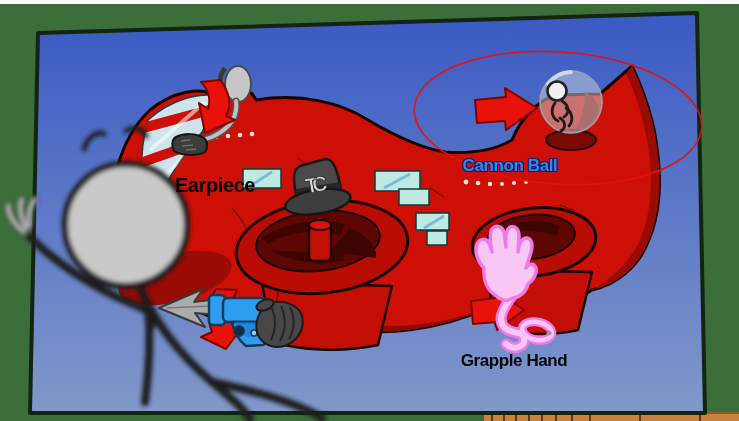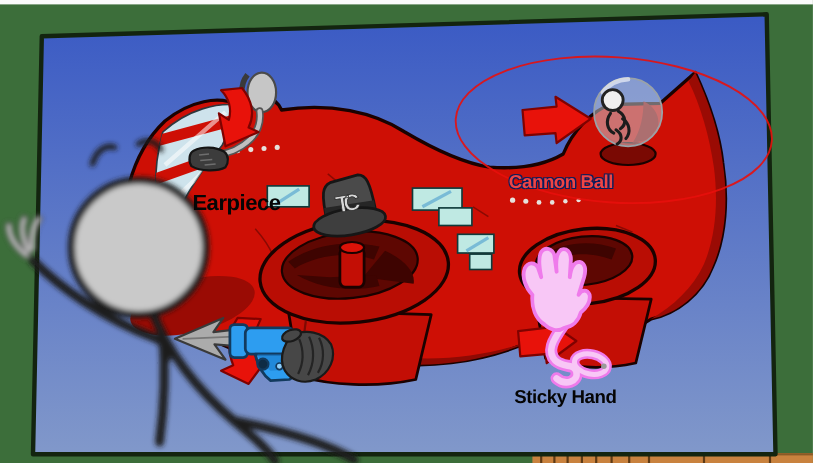--- a/index.html
+++ b/index.html
@@ -8,21 +8,21 @@
     font-family:"Liberation Sans",sans-serif;background:#ffffff;
   }
   .scene-svg{position:absolute;left:0;top:0;width:739px;height:421px;display:block;}
   .item-label{
     position:absolute;transform:translate(-50%,-50%);
     font-weight:bold;font-size:17px;letter-spacing:-0.4px;white-space:nowrap;
     color:#050505;z-index:5;cursor:pointer;
   }
   .item-label.small{font-size:20px;margin-top:20px;}
   .item-label.blue{
-    color:#ef4444;
+    color:#3b82f6;
     text-shadow:1px 1px 0 #0A1E5E,-1px 1px 0 #0A1E5E,1px -1px 0 #0A1E5E,-1px -1px 0 #0A1E5E;
   }
   #label-earpiece{left:215px;top:165px;}
   #label-cannonball{left:510px;top:166px;}
   #label-grapplegun{left:234px;top:357px;}
   #label-stickyhand{left:514px;top:361px;}
 </style>
 </head>
 <body>
 
@@ -265,15 +265,15 @@
     <circle cx="126" cy="225" r="61" fill="#C9C9C9" stroke="#1F1F1F" stroke-width="6.5"></circle>
     <g stroke="#1F1F1F" stroke-width="5" fill="none" stroke-linecap="round">
       <path d="M 84,149 C 88,136 97,131 104,134"></path>
       <path d="M 126,131 C 134,126 142,128 146,136"></path>
     </g>
   </g>
 </svg>
 
 <div class="item-label small" id="label-earpiece">Earpiece</div>
 <div class="item-label blue" id="label-cannonball">Cannon Ball</div>
-<div class="item-label" id="label-stickyhand">Sticky Hand</div>
+<div class="item-label" id="label-stickyhand">Grapple Hand</div>
 
 </div>
 
 </body></html>

